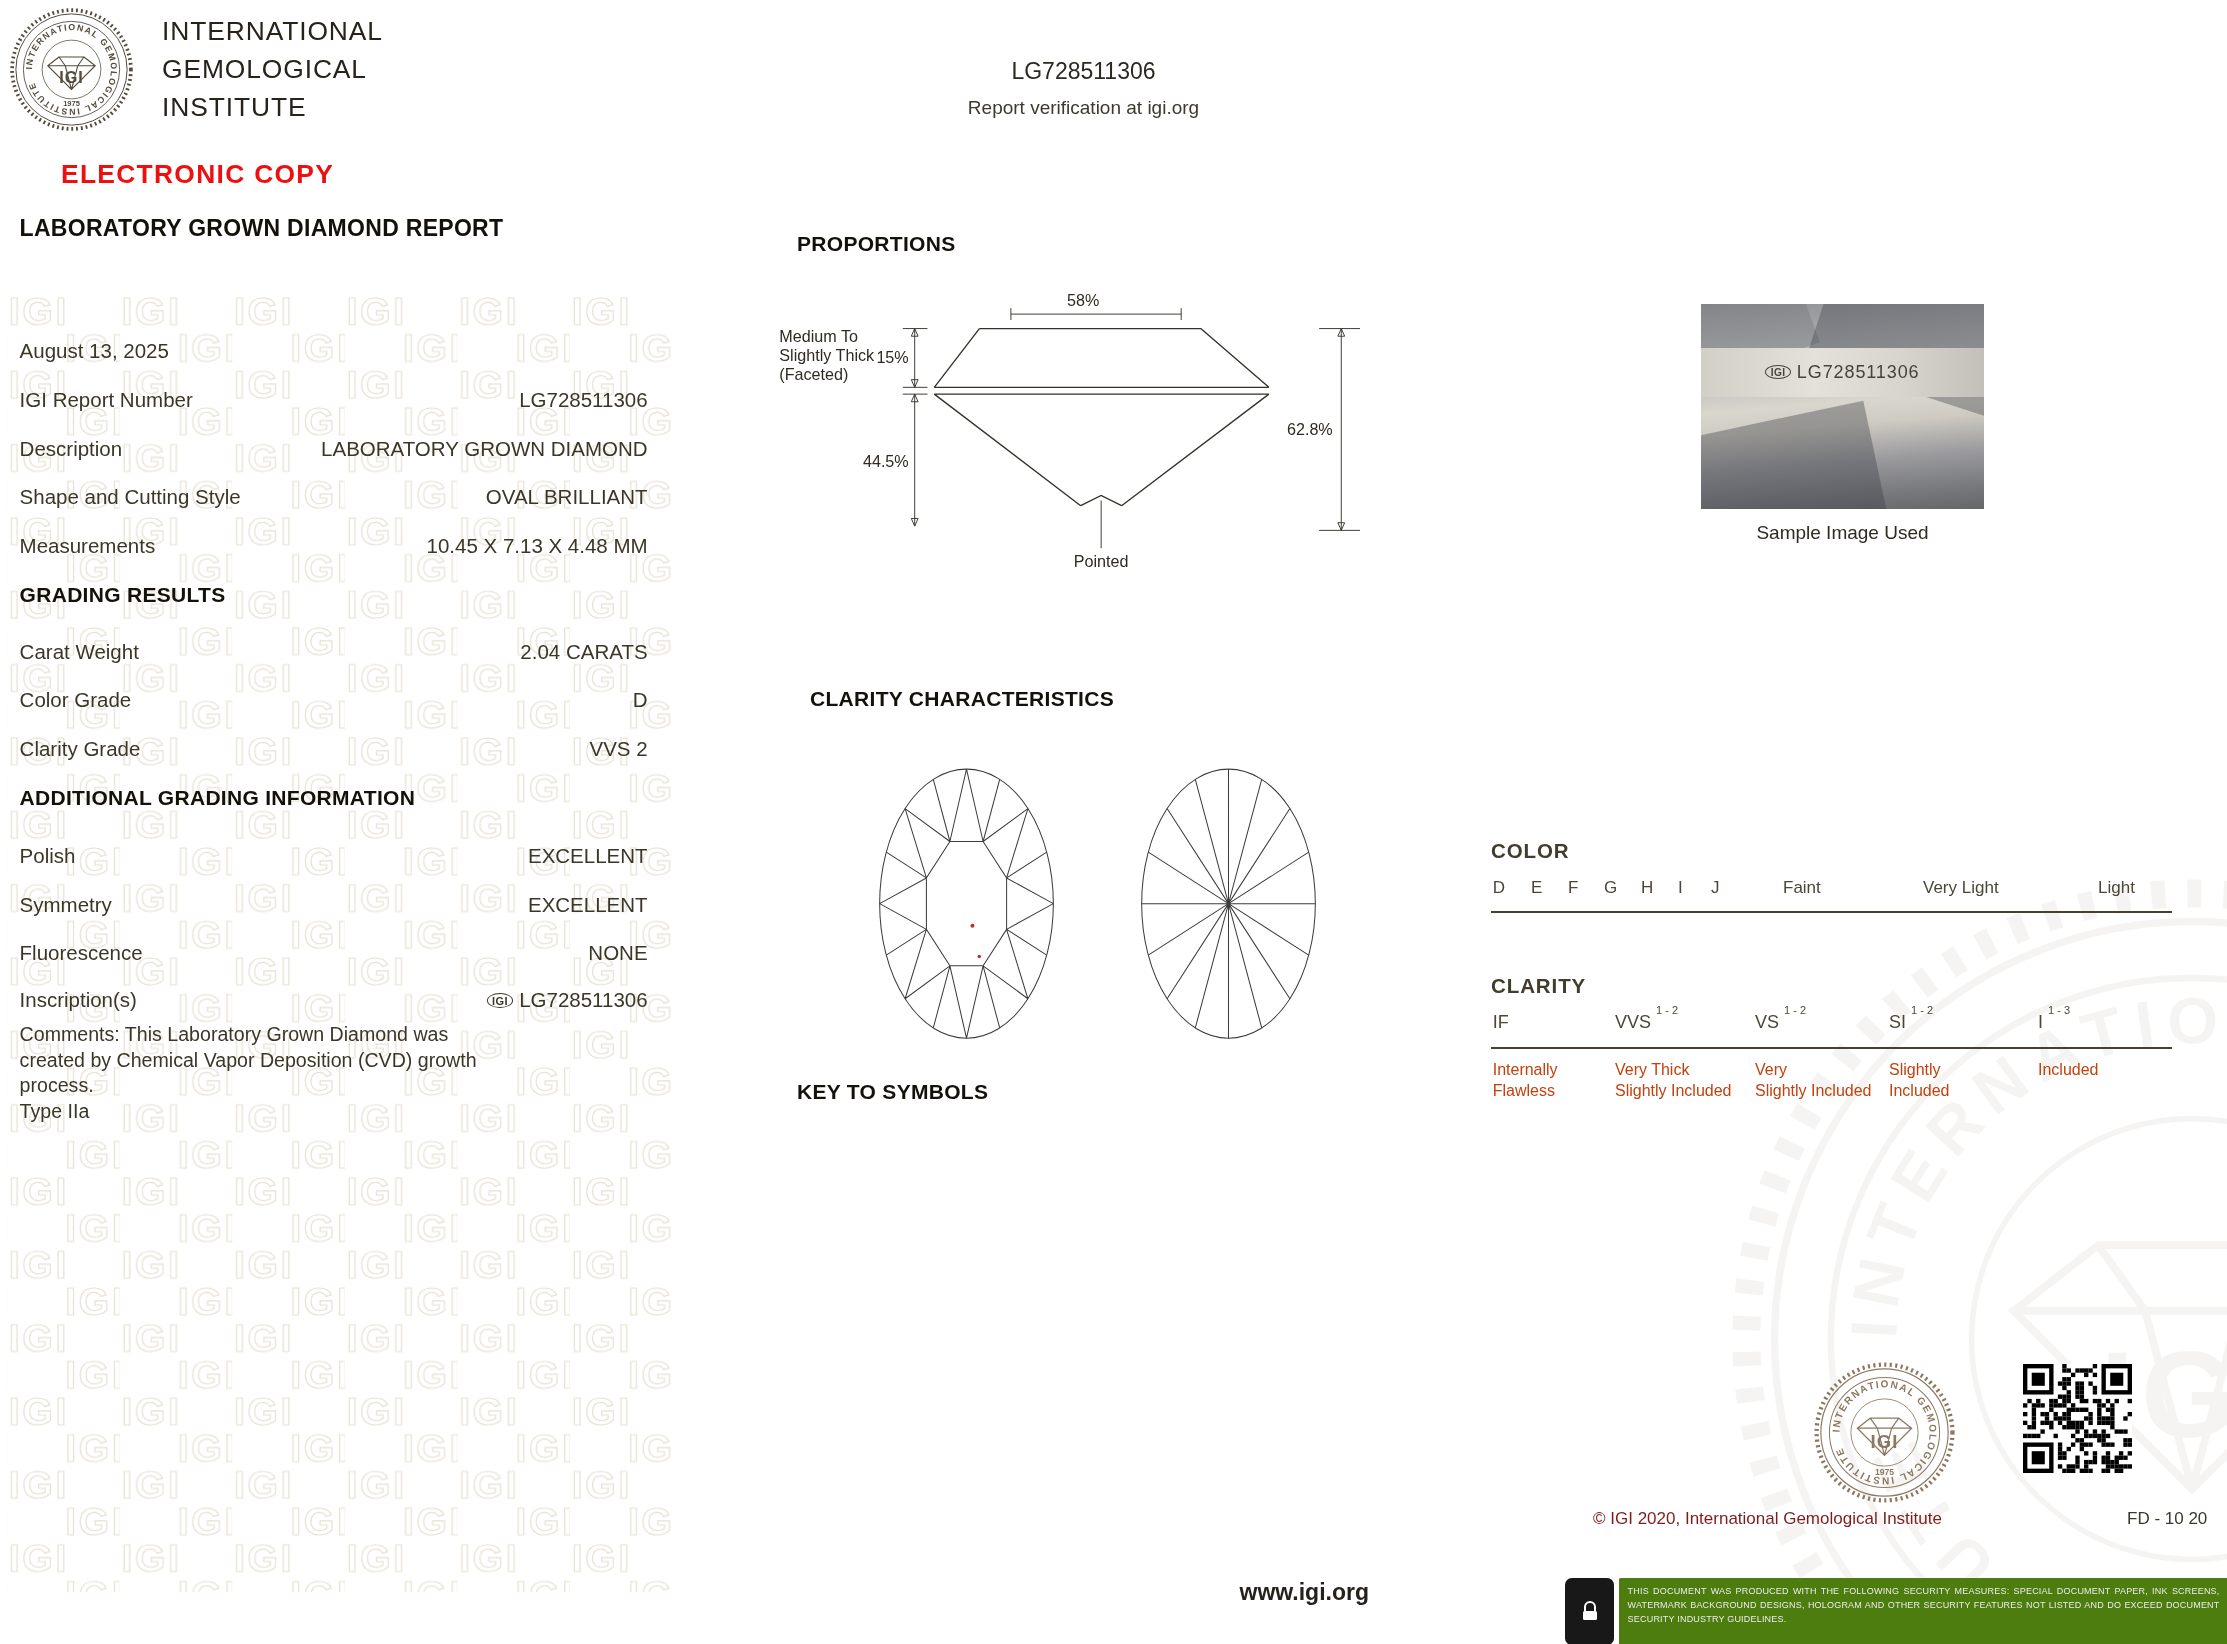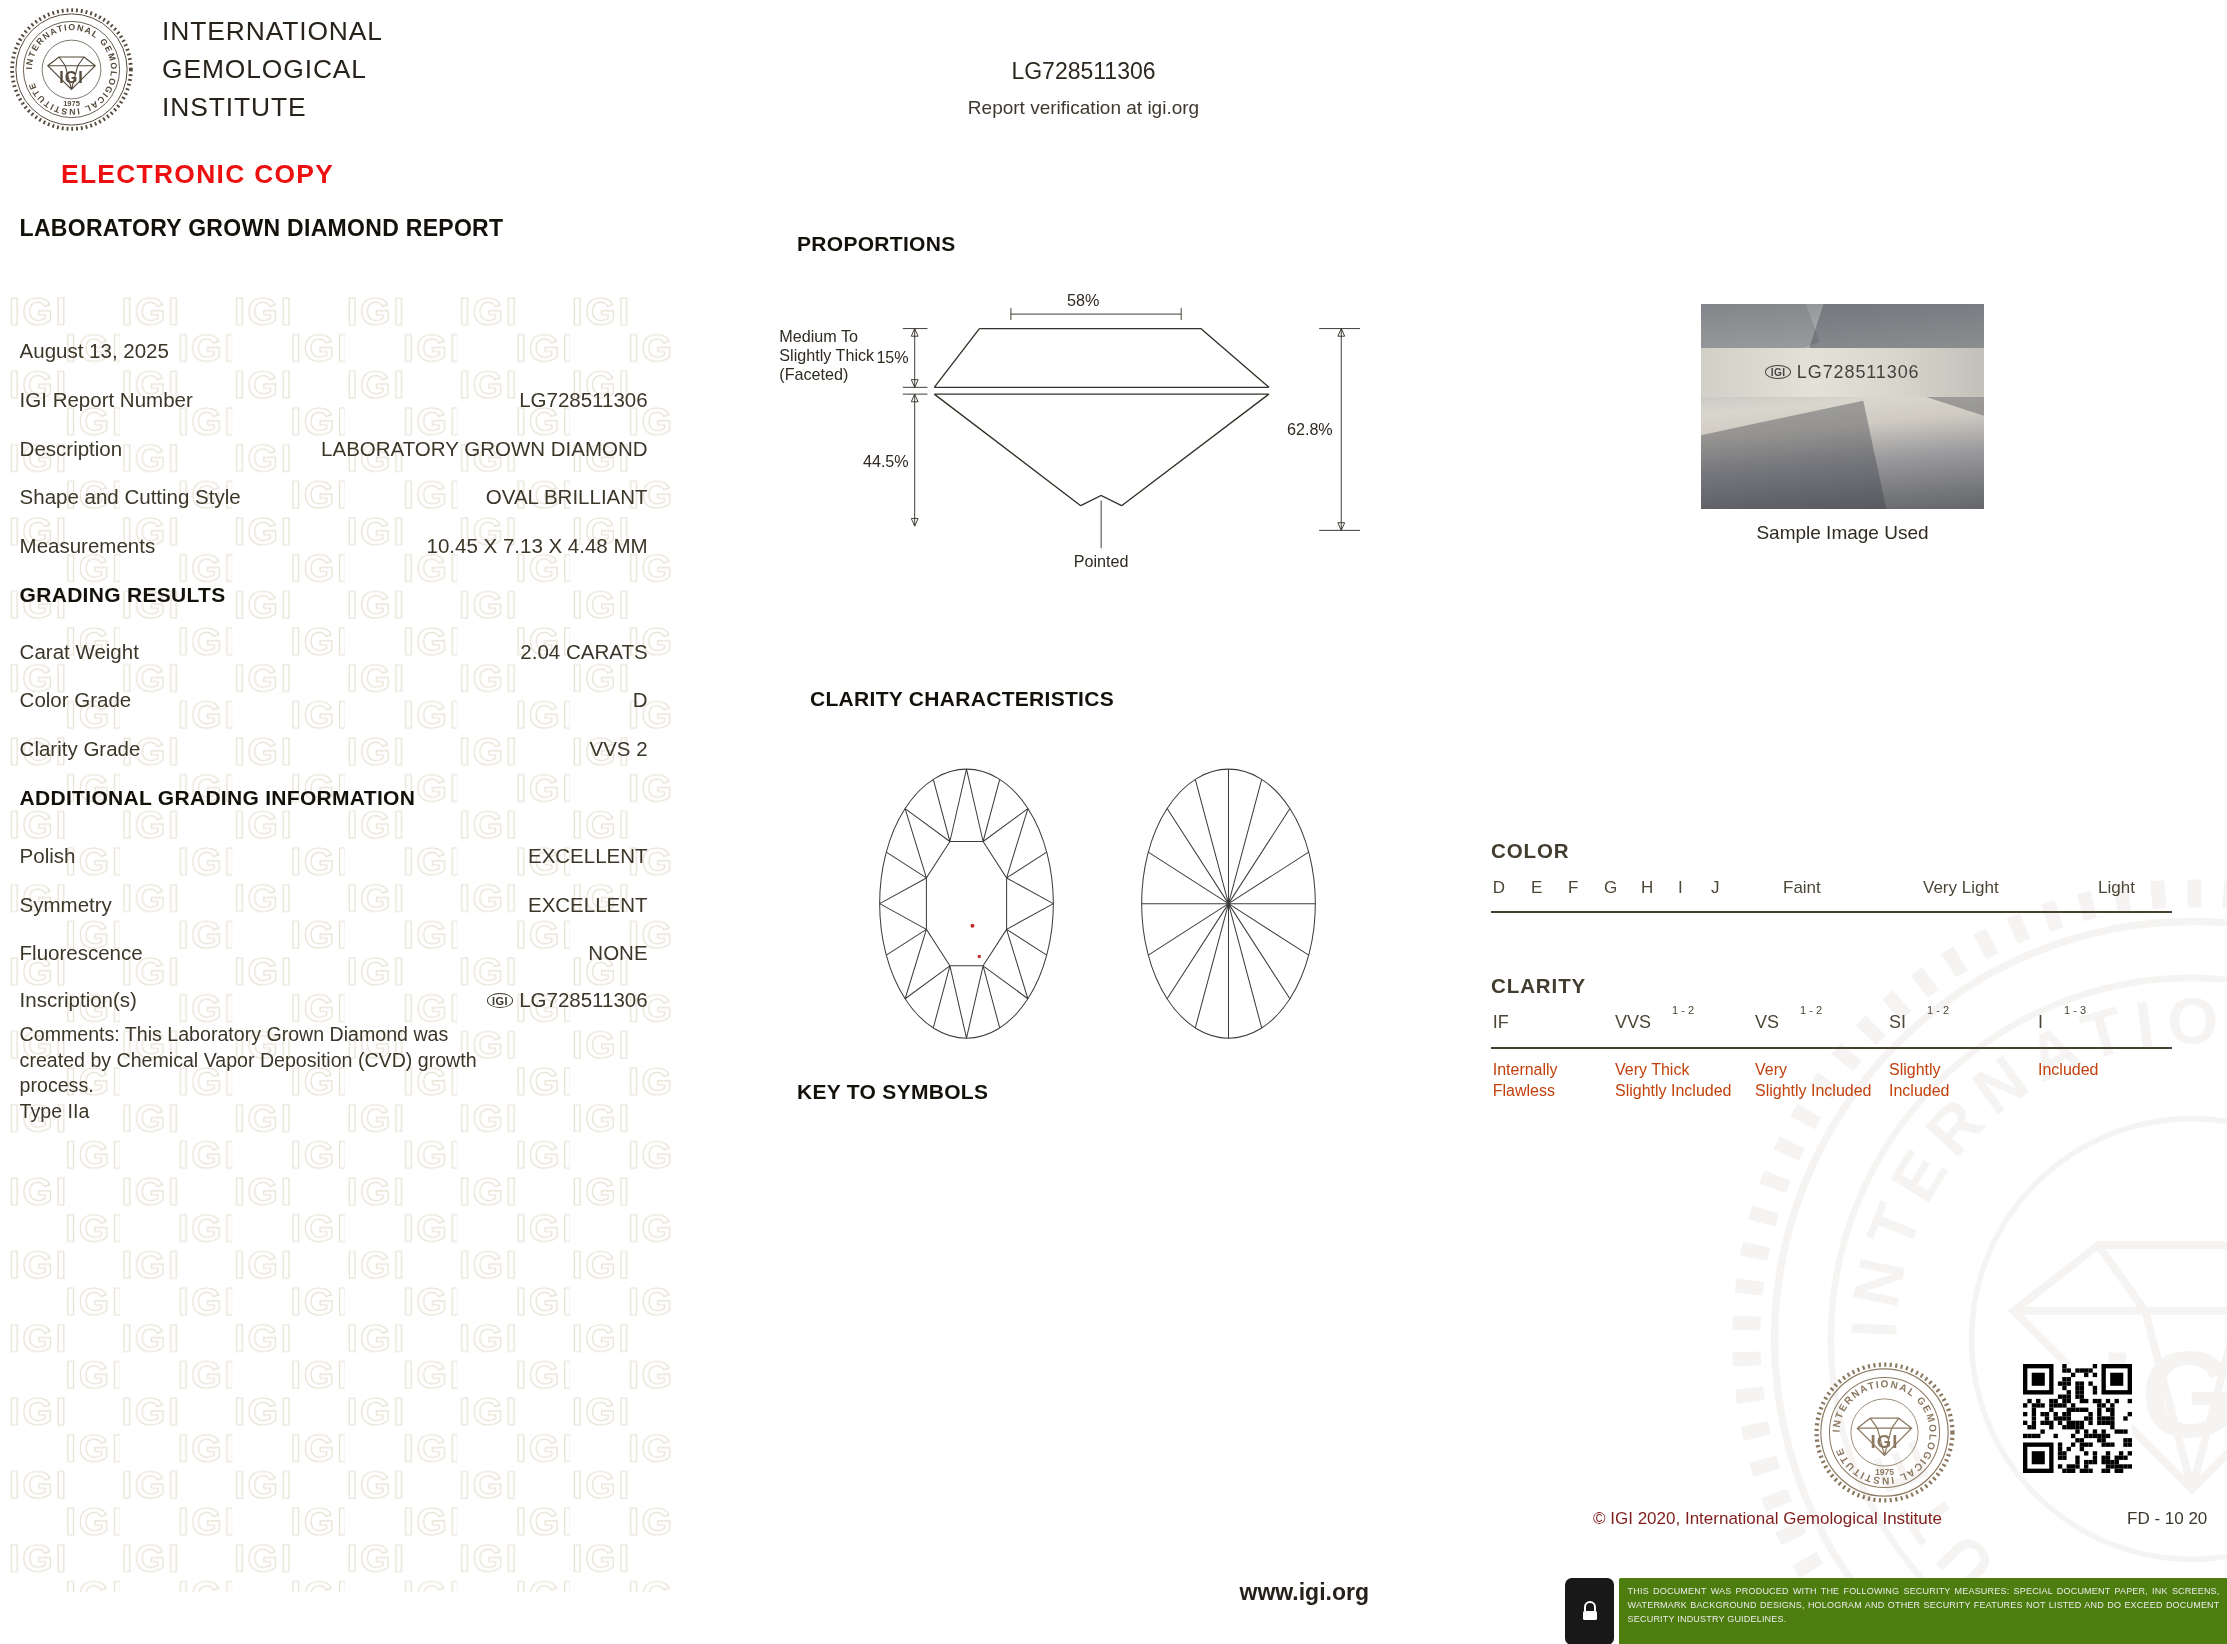--- a/index.html
+++ b/index.html
@@ -55,21 +55,21 @@
   .si-inscription .igi-oval { border-color:#44433e; font-size:10.2px; }
   .sample-caption { position:absolute; left:1701px; top:522px; width:283px; text-align:center; font-size:19px; color:#2f2b22; }
 
   
   .scale-heading { position:absolute; left:1491px; font-size:20.5px; font-weight:bold; color:#413c2d; letter-spacing:0.9px; }
   .color-row { position:absolute; left:1491px; top:878px; width:682px; height:25.6px; }
   .color-row span { position:absolute; font-size:17px; color:#4c4636; }
   .hline { position:absolute; left:1491px; width:681px; height:1.7px; background:#45402f; }
   .clarity-row { position:absolute; left:1491px; top:1011px; width:699px; height:29px; }
   .cl-col { position:absolute; font-size:18px; color:#4c4636; }
-  .cl-col sup { font-size:11px; position:relative; top:-6.8px; margin-left:21px; }
+  .cl-col sup { font-size:11px; position:relative; top:-6.8px; margin-left:5px; }
   .clarity-labels { position:absolute; left:1491px; top:1060px; width:716px; }
   .cl-lab { position:absolute; width:128px; font-size:16px; line-height:20.5px; color:#c2410c; }
 
   
   .copyright { position:absolute; left:1561px; top:1509px; font-size:17px; color:#7f1d1d;margin-left:32px; }
   .form-code { position:absolute; left:2127px; top:1509px; font-size:17px; color:#3c382e; }
   .website { position:absolute; left:772px; top:1579px; width:597px; text-align:right; font-size:23px; font-weight:bold; color:#26221b; }
   .qr-box { position:absolute; left:2023px; top:1364px; width:109px; height:109px; background:#fff; }
 
   .security-bar { position:absolute; left:1565px; top:1578px; width:663px; height:67px; display:flex; gap:5.1px; align-items:stretch; }

